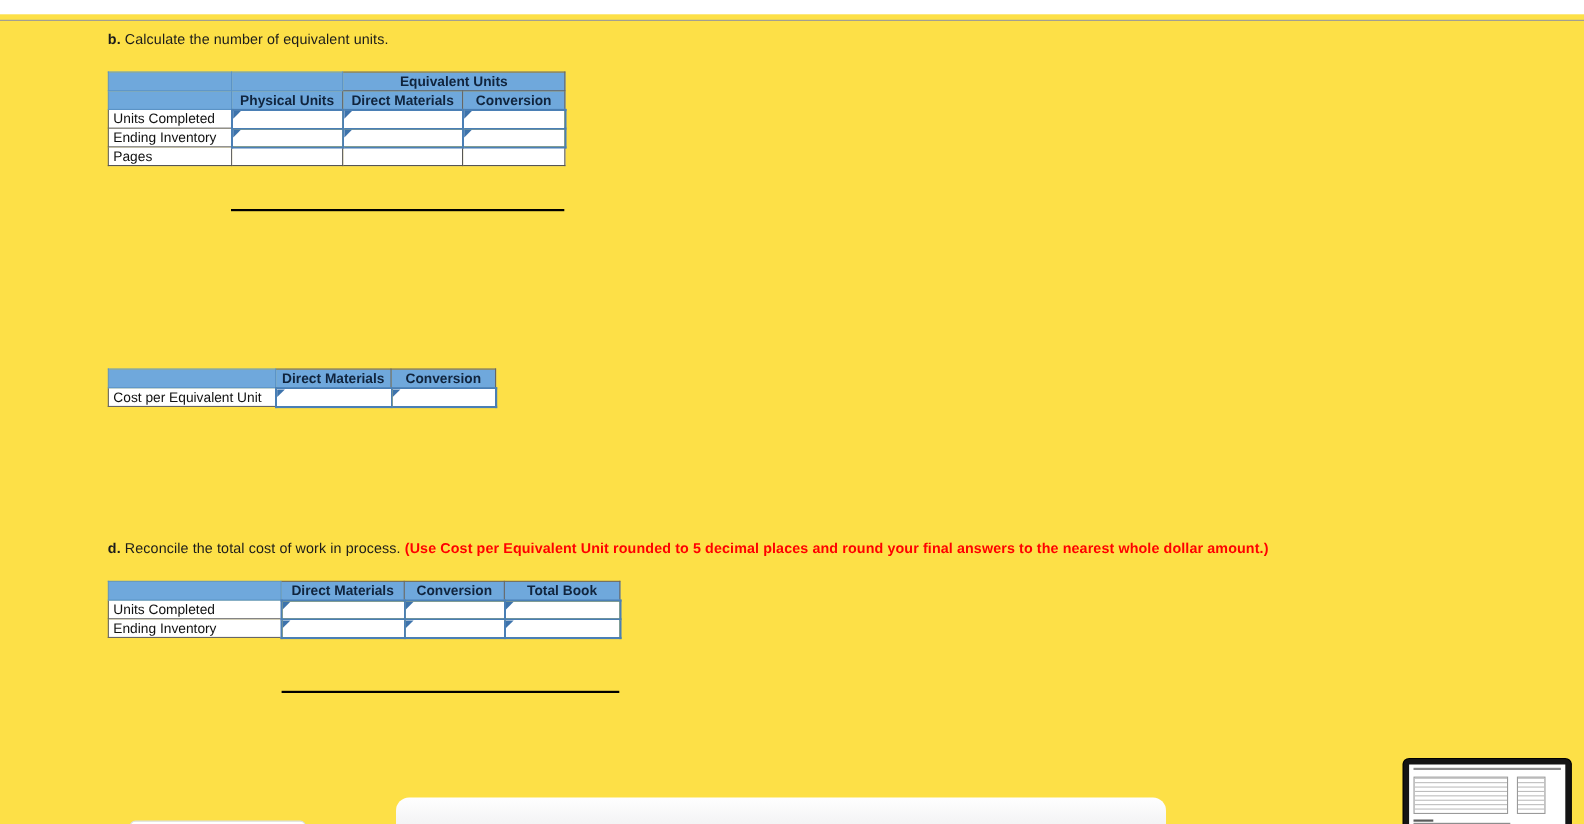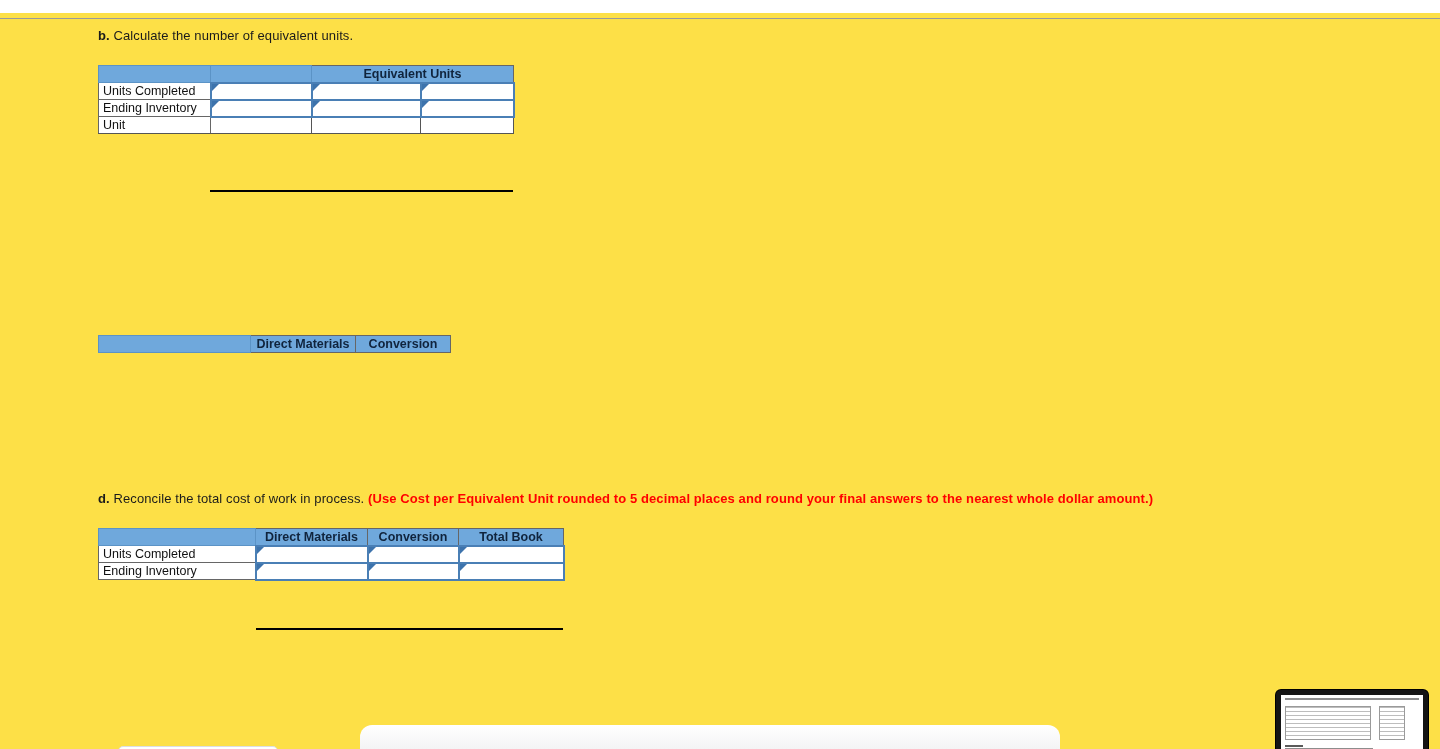--- a/index.html
+++ b/index.html
@@ -206,53 +206,64 @@
       <col style="width:109px">
       <col style="width:93px">
     </colgroup>
     <tbody>
       <tr>
         <td class="hdr-blank"></td>
         <td class="hdr-blank"></td>
         <td class="hdr" colspan="2">Equivalent Units</td>
       </tr>
       <tr>
+        <td class="hdr-blank"></td>
+        <td class="hdr">Physical Units</td>
+        <td class="hdr">Direct Materials</td>
+        <td class="hdr">Conversion</td>
+      </tr>
+      <tr>
         <td class="rowlbl">Units Completed</td>
         <td class="incell"></td>
         <td class="incell"></td>
         <td class="incell"></td>
       </tr>
       <tr>
         <td class="rowlbl">Ending Inventory</td>
         <td class="incell"></td>
         <td class="incell"></td>
         <td class="incell"></td>
       </tr>
       <tr class="totalrow">
-        <td class="rowlbl">Unit</td>
+        <td class="rowlbl">Pages</td>
         <td class="plaincell"></td>
         <td class="plaincell"></td>
         <td class="plaincell"></td>
       </tr>
     </tbody>
   </table>
   <div class="dbl-underline" style="left:210px; top:177px; width:303px;"></div>
 
 
   <table class="wtable" id="table-c" style="left:98px; top:322px; width:352px;">
     <colgroup>
       <col style="width:152px">
       <col style="width:105px">
       <col style="width:95px">
     </colgroup>
     <tbody>
       <tr>
         <td class="hdr-blank"></td>
         <td class="hdr">Direct Materials</td>
         <td class="hdr">Conversion</td>
+      </tr>
+      <tr>
+        <td class="rowlbl">Cost per Equivalent Unit</td>
+        <td class="incell"></td>
+        <td class="incell"></td>
       </tr>
     </tbody>
   </table>
 
   <div class="prompt" id="prompt-d">
     <span class="lbl">d.</span><span> Reconcile the total cost of work in process. </span><span class="note">(Use Cost per Equivalent Unit rounded to 5 decimal places and round your final answers to the nearest whole dollar amount.)</span>
   </div>
 
   <table class="wtable" id="table-d" style="left:98px; top:515px; width:465px;">
     <colgroup>

